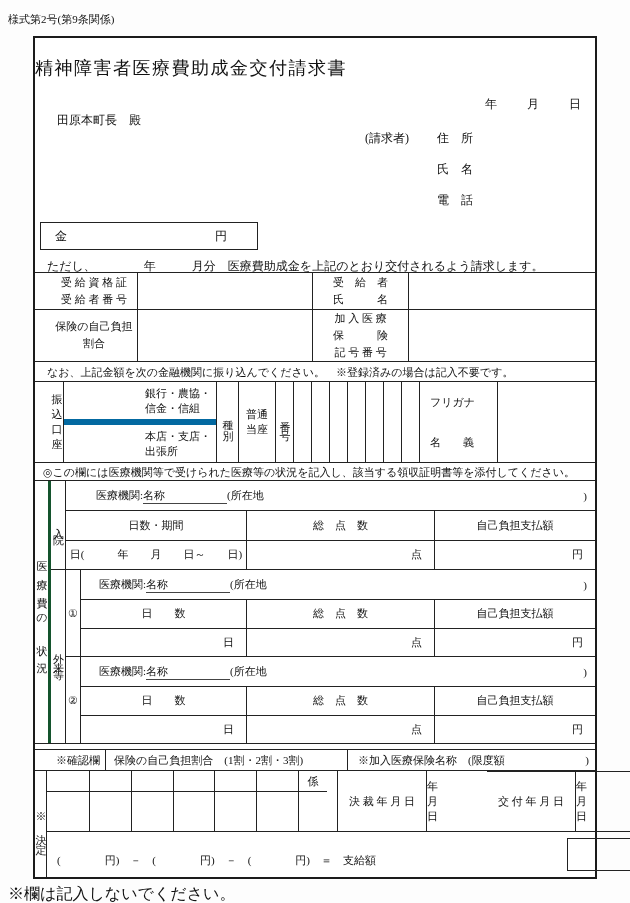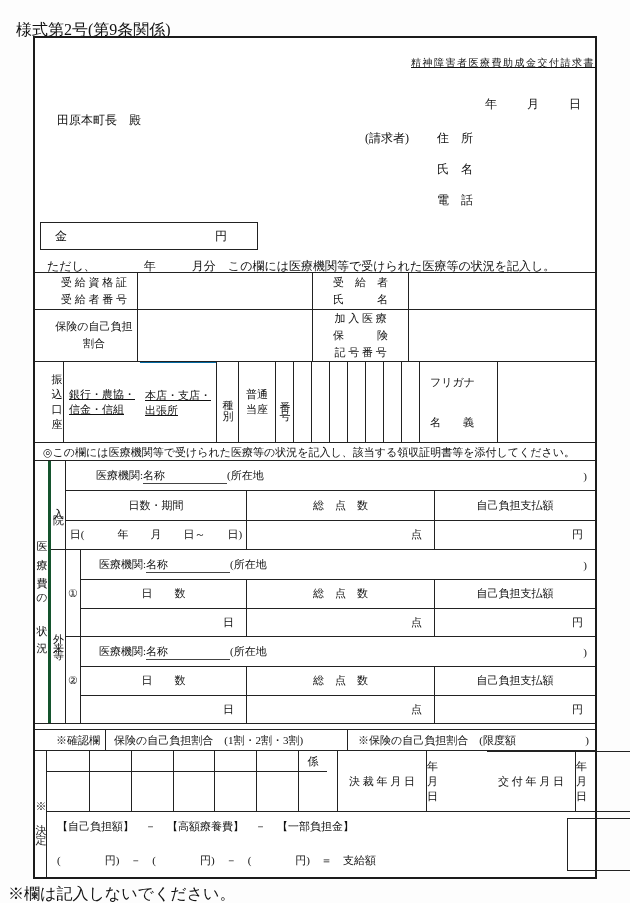--- a/index.html
+++ b/index.html
@@ -1,51 +1,51 @@
 <!DOCTYPE html>
 <html><head>
 <meta charset="utf-8">
 <style>
   html,body{margin:0;padding:0;background:#ffffff;}
   body{width:630px;height:903px;font-family:"Liberation Serif","DejaVu Serif",serif;color:#111;}
   .page{position:relative;width:630px;height:903px;background:#fdfdfd;overflow:hidden;}
-  .form-no{position:absolute;left:16px;top:12px;font-size:16px;margin-top:8px;}
+  .form-no{position:absolute;left:8px;top:12px;font-size:11px;}
   .box{position:absolute;left:33px;top:36px;width:564px;height:843px;border:2px solid #1b1b1b;
        box-sizing:border-box;display:flex;flex-direction:column;background:#fff;}
   .prelines{white-space:pre-line;}
   .vwrap{display:flex;align-items:center;justify-content:center;box-sizing:border-box;}
   .vtext{writing-mode:vertical-rl;text-orientation:upright;line-height:1;}
   .c{box-sizing:border-box;border-left:1px solid #222;}
   .nf{border-left:none;padding-left:16px;}
   
   .sec-header{position:relative;height:234px;box-sizing:border-box;font-size:12px;}
-  .title{position:absolute;top:18px;left:0;width:100%;text-align:right;font-size:10px;letter-spacing:1.5px;text-decoration:underline;}
+  .title{position:absolute;top:18px;left:0;width:100%;text-align:left;font-size:18px;letter-spacing:1.5px;}
   .date-line{position:absolute;top:58px;right:12px;letter-spacing:2px;}
   .addressee{position:absolute;top:74px;left:22px;}
   .req-row{position:absolute;left:330px;display:flex;}
   .req-prefix{display:inline-block;width:72px;}
   .r-adr{top:92px;} .r-nam{top:123px;} .r-tel{top:154px;text-align:right;}
   .amount-box{position:absolute;left:5px;top:184px;width:218px;height:28px;border:1px solid #222;
       box-sizing:border-box;display:flex;align-items:center;padding:0 30px 0 14px;}
   .amount-box .yen{margin-left:auto;}
   .request-line{position:absolute;left:12px;top:220px;}
   
   .sec-recipient{height:88px;border-top:1px solid #222;display:flex;flex-direction:column;font-size:11px;}
   .rec-row{display:flex;flex:1;}
   .rec-row+.rec-row{border-top:1px solid #222;}
   .rec-l1{width:102px;} .rec-v1{width:175px;} .rec-l2{width:96px;} .rec-v2{flex:1;}
   .lblcell{display:flex;align-items:center;justify-content:center;text-align:center;line-height:1.55;}
   
   .sec-note{height:20px;border-top:1px solid #222;font-size:11px;padding:3px 0 0 12px;box-sizing:border-box;}
   .sec-mednote{height:18px;border-top:1px solid #222;font-size:11px;padding:2px 0 0 8px;box-sizing:border-box;}
   
   .sec-transfer{height:80px;border-top:1px solid #222;display:flex;font-size:11px;}
-  .tr-acct{width:28px;} .tr-bank{width:153px;display:flex;flex-direction:row;text-decoration:underline;}
+  .tr-acct{width:28px;} .tr-bank{width:153px;display:flex;flex-direction:column;}
   .tr-bank-r{flex:1;display:flex;justify-content:flex-end;align-items:center;padding-right:5px;box-sizing:border-box;}
-  .tr-bank-r+.tr-bank-r{border-top:1px solid #0369a1;}
+  .tr-bank-r+.tr-bank-r{border-top:6px solid #0369a1;}
   .tr-type{width:22px;} .tr-opts{width:37px;} .tr-numl{width:18px;}
   .tr-digit{width:18px;} .tr-furi{width:78px;display:flex;flex-direction:column;justify-content:space-around;
       padding-left:10px;box-sizing:border-box;}
   .tr-blank{flex:1;}
   
   .sec-medical{height:262px;border-top:1px solid #222;display:flex;font-size:11px;}
   .med-side{width:13px;}
   .med-main{flex:1;display:flex;flex-direction:column;border-left:3px solid #14532d;}
   .med-block{display:flex;}
   .blk-side{width:14px;}
@@ -116,21 +116,21 @@
         <span>氏　名</span>
       </div>
       <div class="req-row r-tel">
         <span class="req-prefix"></span>
         <span>電　話</span>
       </div>
       <div class="amount-box">
         <span>金</span>
         <span class="yen">円</span>
       </div>
-      <div class="request-line">ただし、　　　　年　　　月分　この欄には医療機関等で受けられた医療等の状況を記入し。</div>
+      <div class="request-line">ただし、　　　　年　　　月分　医療費助成金を上記のとおり交付されるよう請求します。</div>
     </div>
 
     <div class="sec-recipient">
       <div class="rec-row">
         <div class="c nf rec-l1 lblcell prelines">受 給 資 格 証
 受 給 者 番 号</div>
         <div class="c rec-v1"></div>
         <div class="c rec-l2 lblcell prelines">受　給　者
 氏　　　名</div>
         <div class="c rec-v2"></div>
@@ -138,20 +138,21 @@
       <div class="rec-row">
         <div class="c nf rec-l1 lblcell">保険の自己負担割合</div>
         <div class="c rec-v1"></div>
         <div class="c rec-l2 lblcell prelines">加 入 医 療
 保　　　険
 記 号 番 号</div>
         <div class="c rec-v2"></div>
       </div>
     </div>
 
+    <div class="sec-note">なお、上記金額を次の金融機関に振り込んでください。　※登録済みの場合は記入不要です。</div>
 
     <div class="sec-transfer">
       <div class="c nf tr-acct vwrap prelines" style="text-align:center;">振込
 口座</div>
       <div class="c tr-bank">
         <div class="tr-bank-r">
             <span class="prelines">銀行・農協・
 信金・信組</span>
           </div>
         <div class="tr-bank-r">
@@ -267,21 +268,21 @@
         </div>
       </div>
     </div>
 
     <div class="gap"></div>
 
     <div class="sec-check">
       <div class="c nf chk-l">※確認欄</div>
       <div class="c chk-m">保険の自己負担割合　(1割・2割・3割)</div>
       <div class="c chk-r">
-        <span>※保険の自己負担割合　(限度額</span>
+        <span>※加入医療保険名称　(限度額</span>
         <span class="close">)</span>
       </div>
     </div>
 
     <div class="sec-decision">
       <div class="dec-side vwrap">
         <span class="vtext" style="letter-spacing:10px;">※決定</span>
       </div>
       <div class="dec-main">
         <div class="dec-grid">
@@ -314,21 +315,20 @@
               <div class="dec-lab">交 付 年 月 日</div>
               <div class="dec-val">年　　　　月　　　　日</div>
             </div>
             <div class="dec-row">
               <div class="dec-lab">台 帳 確 認</div>
               <div class="dec-val"></div>
             </div>
           </div>
         </div>
         <div class="dec-formula">
-          <div class="f1">【自己負担額】　－　【高額療養費】　－　【一部負担金】</div>
           <div class="f2">(　　　　円)　－　(　　　　円)　－　(　　　　円)　＝　支給額</div>
           <div class="pay-box">
             <span class="yen">円</span>
           </div>
         </div>
       </div>
     </div>
 
   </div>
 

